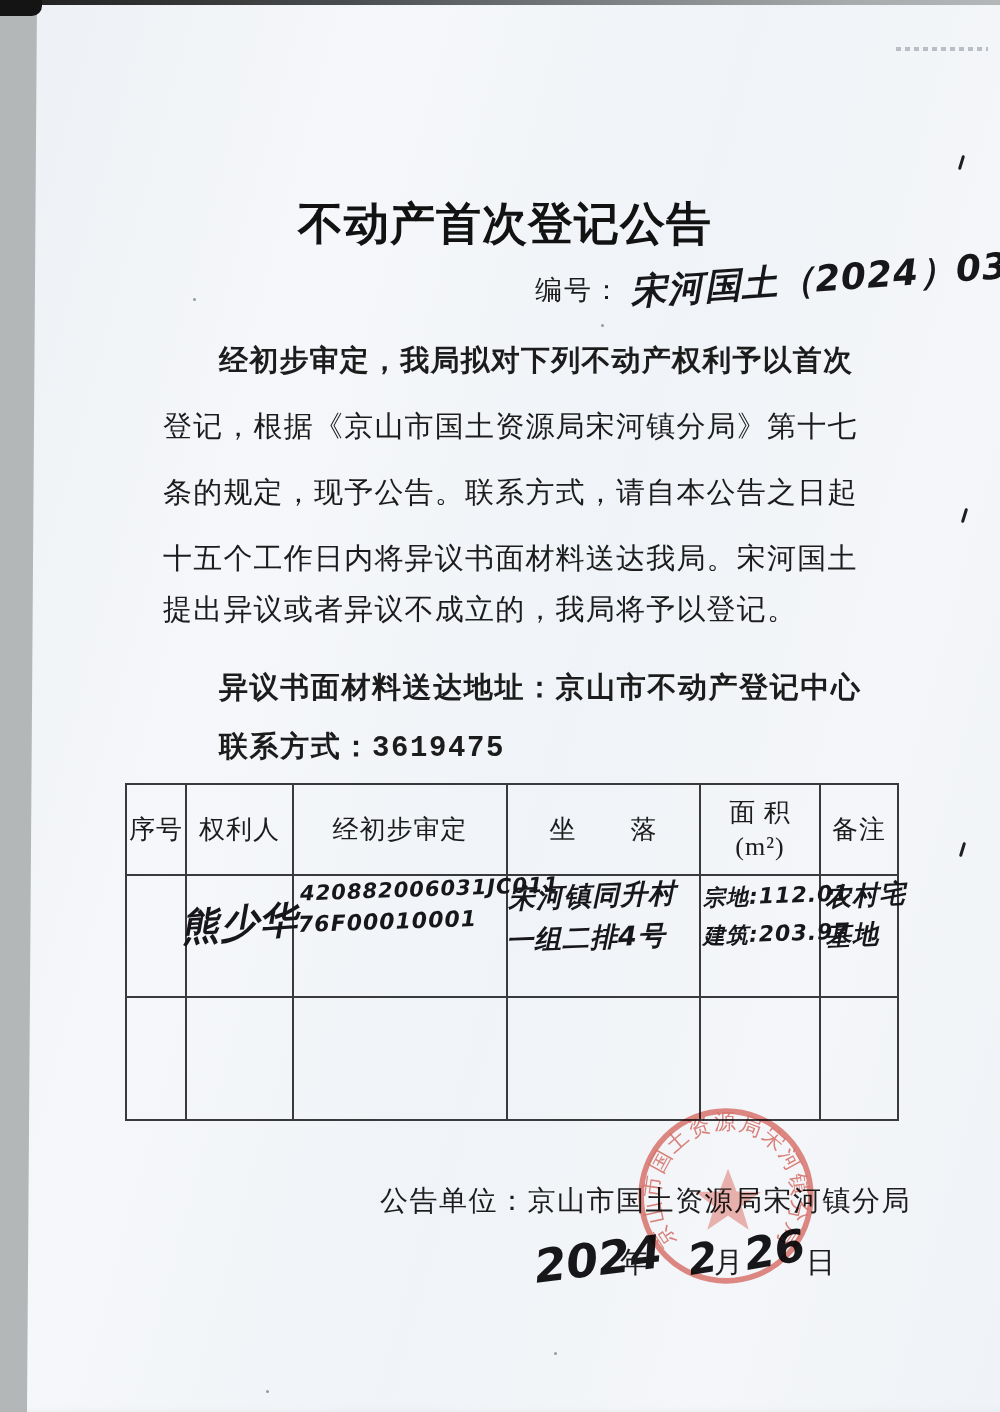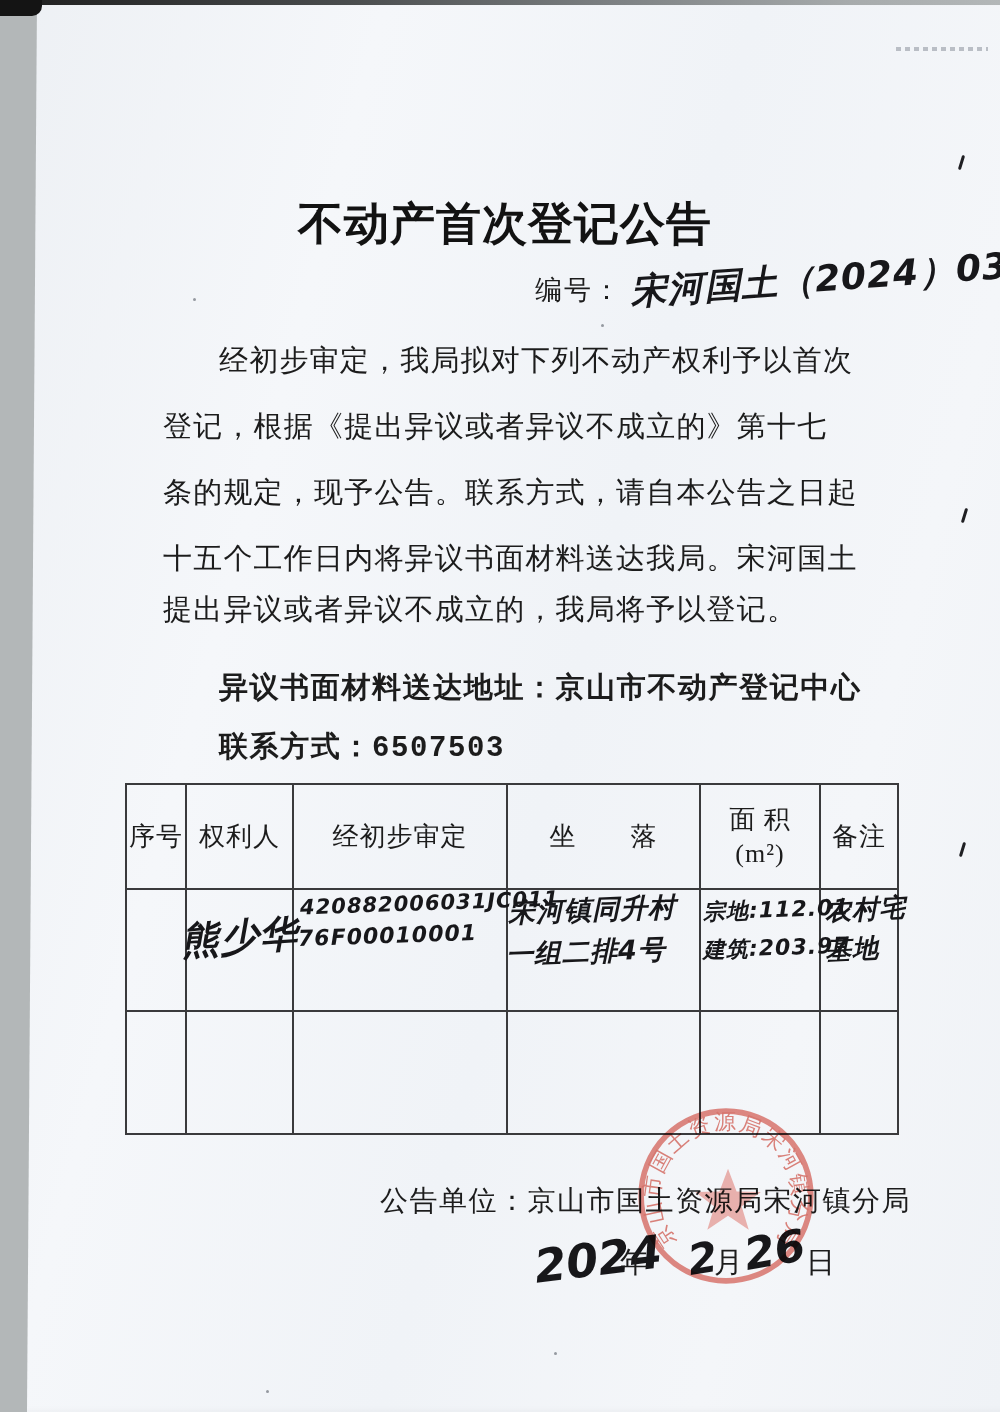--- a/index.html
+++ b/index.html
@@ -35,21 +35,21 @@
   .speck{position:absolute;width:3px;height:3px;background:#7d828a;border-radius:50%;opacity:.8;}
 
   
   .page-title{
     position:absolute;left:0;top:194px;width:1010px;text-align:center;
     font-family:"Liberation Sans","DejaVu Sans",sans-serif;
     font-weight:700;font-size:45px;letter-spacing:1px;color:#121212;
   }
   .doc-no{position:absolute;left:535px;top:272px;font-size:27px;letter-spacing:2px;}
   .body-line{position:absolute;left:163px;width:720px;font-size:29px;letter-spacing:1.2px;white-space:nowrap;}
-  .indent{padding-left:56px;}
+  .indent{padding-left:56px;font-weight:bold;}
   .bold-line{font-weight:700;letter-spacing:1.6px;font-family:Liberation Mono, monospace;}
 
   
   .hw{
     font-family:"DejaVu Sans","Liberation Sans",sans-serif;
     font-style:italic;font-weight:600;color:#17171a;
   }
   .hw-docno{
     position:absolute;left:630px;top:253px;font-size:36px;letter-spacing:1px;
     transform:rotate(-4deg);white-space:nowrap;
@@ -58,21 +58,21 @@
   
   table.announce{
     position:absolute;left:125px;top:783px;width:772px;
     border-collapse:collapse;table-layout:fixed;
   }
   table.announce td,table.announce th{
     border:2px solid #3a3a3c;padding:0;position:relative;overflow:visible;
     font-weight:400;font-size:26px;text-align:center;vertical-align:middle;
     color:#1c1c1c;letter-spacing:1px;
   }
-  tr.hdr{height:105px;}
+  tr.hdr{height:91px;}
   tr.r1{height:122px;}
   tr.r2{height:123px;}
   .hdr-area span{display:block;line-height:34px;font-family:Liberation Serif, serif;}
   .cellspan{position:absolute;white-space:nowrap;line-height:1.05;}
 
   
   .issuer{position:absolute;left:380px;top:1182px;font-size:28px;letter-spacing:1.5px;white-space:nowrap;}
   .date-unit{position:absolute;font-size:29px;letter-spacing:1px;}
   .hw-year{position:absolute;left:534px;top:1232px;font-size:46px;transform:rotate(-7deg);}
   .hw-month{position:absolute;left:688px;top:1234px;font-size:42px;transform:rotate(-9deg);}
@@ -97,26 +97,26 @@
 <div class="speck" style="left:199px;top:479px;"></div>
 <div class="speck" style="left:554px;top:1352px;"></div>
 <div class="speck" style="left:266px;top:1390px;"></div>
 
 <div class="page-title">不动产首次登记公告</div>
 
 <div class="doc-no">编号：</div>
 <div class="hw hw-docno">宋河国土（2024）031号</div>
 
 <div class="body-line indent" style="top:341px;">经初步审定，我局拟对下列不动产权利予以首次</div>
-<div class="body-line" style="top:407px;">登记，根据《提出异议或者异议不成立的》第十七</div>
+<div class="body-line" style="top:407px;">登记，根据《京山市国土资源局宋河镇分局》第十七</div>
 <div class="body-line" style="top:473px;">条的规定，现予公告。联系方式，请自本公告之日起</div>
 <div class="body-line" style="top:539px;">十五个工作日内将异议书面材料送达我局。宋河国土</div>
 <div class="body-line" style="top:590px;">提出异议或者异议不成立的，我局将予以登记。</div>
 <div class="body-line indent bold-line" style="top:668px;">异议书面材料送达地址：京山市不动产登记中心</div>
-<div class="body-line indent bold-line" style="top:727px;">联系方式：6507503</div>
+<div class="body-line indent bold-line" style="top:727px;">联系方式：3619475</div>
 
 <table class="announce">
   <colgroup>
     <col style="width:60px">
       <col style="width:107px">
       <col style="width:214px">
     <col style="width:193px">
       <col style="width:120px">
       <col style="width:78px">
   </colgroup>

